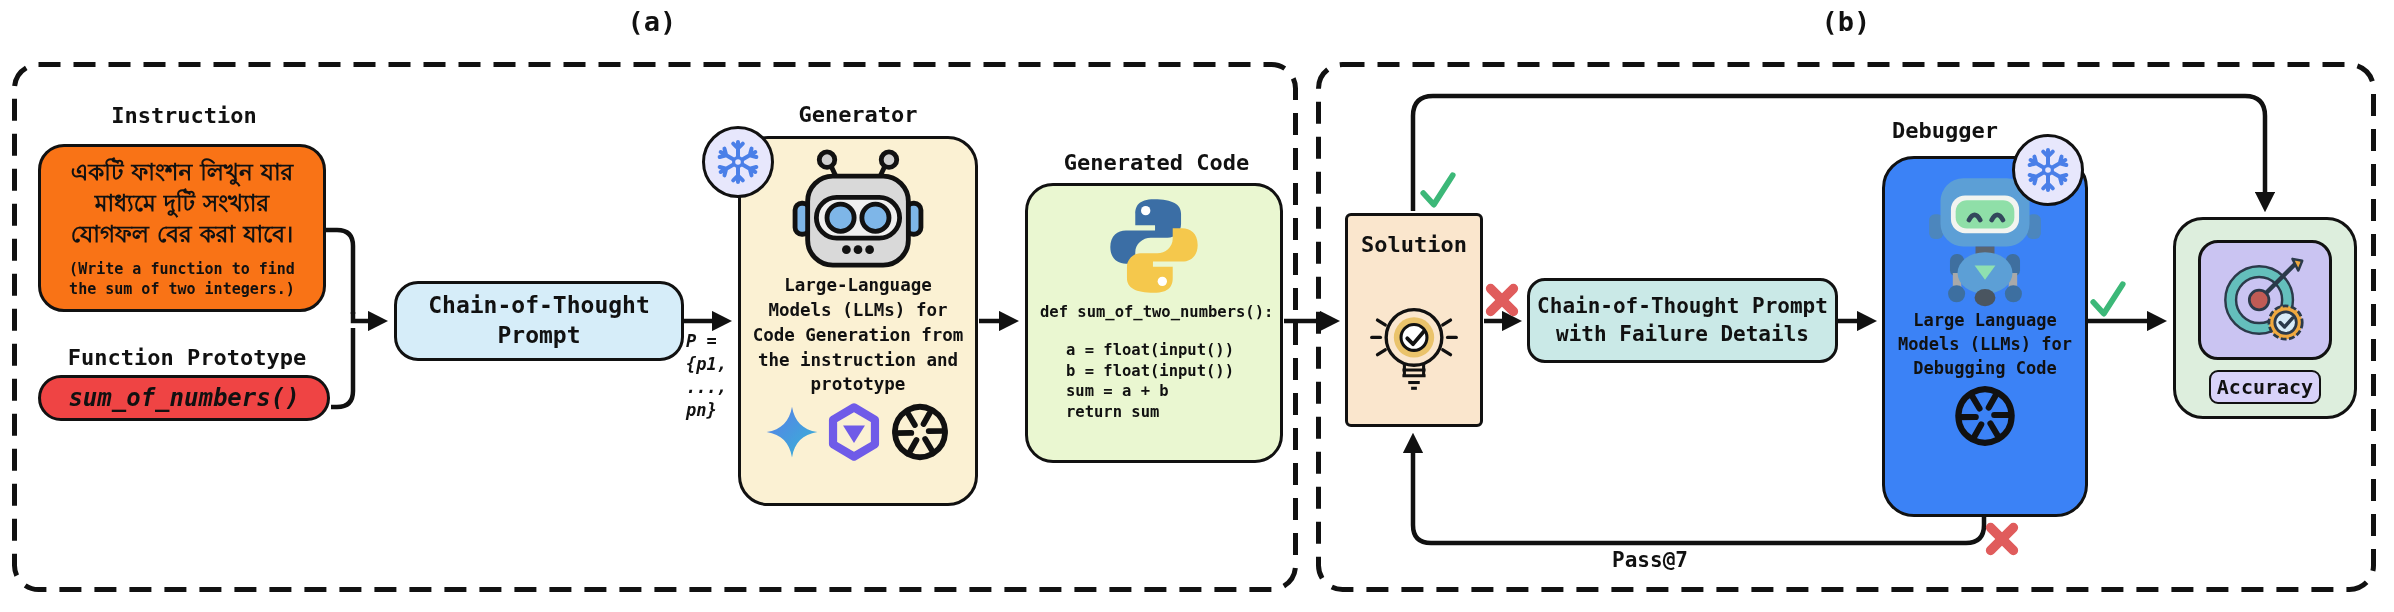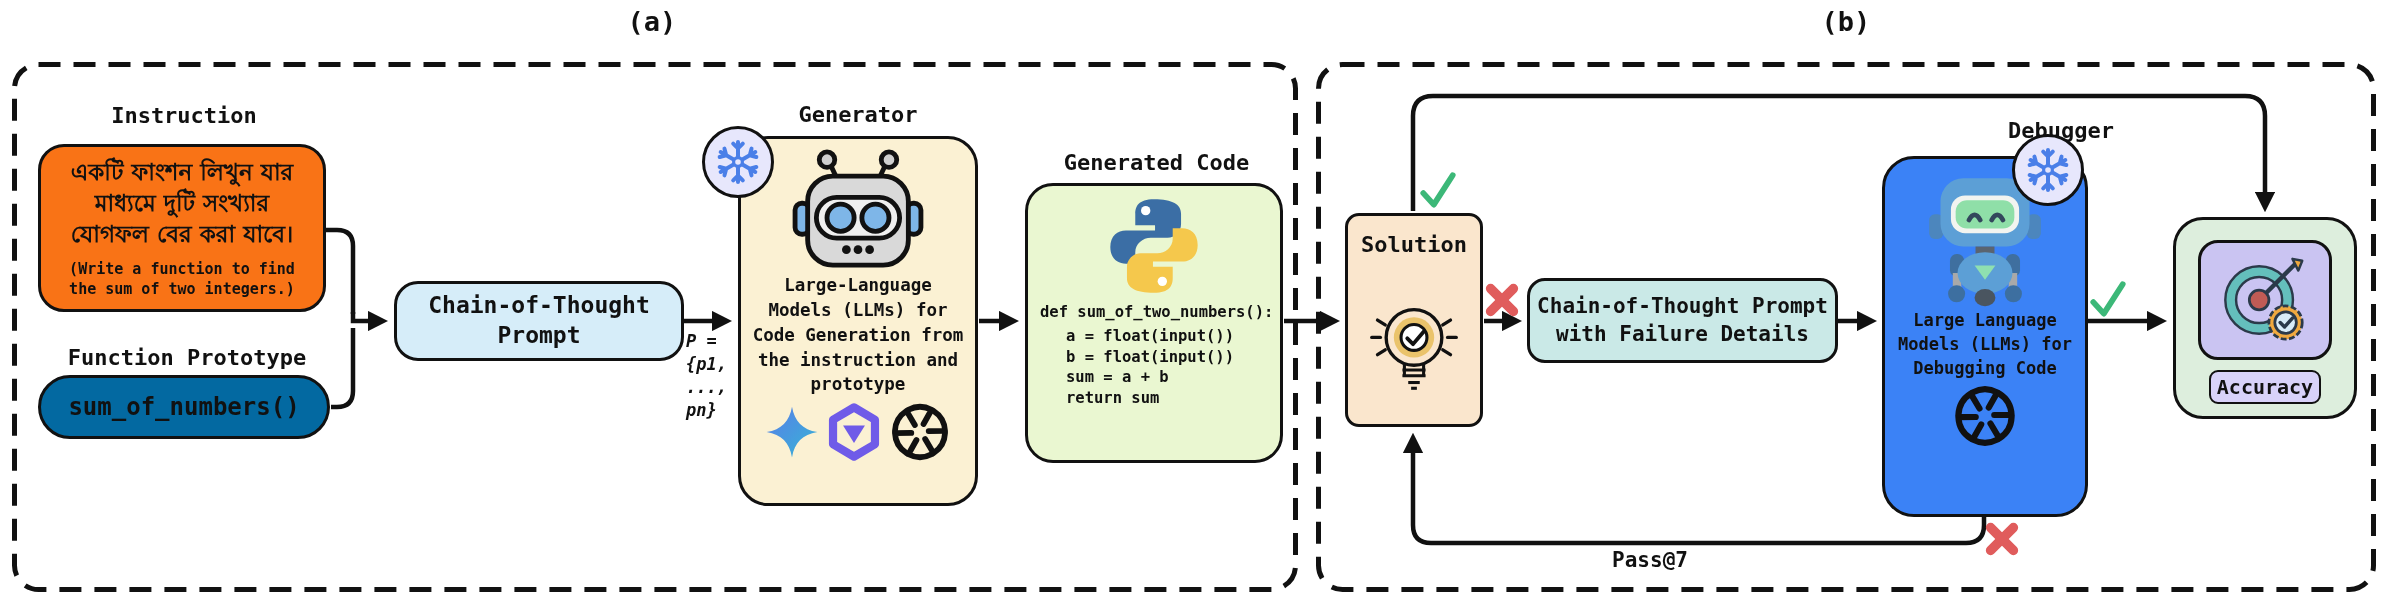--- a/index.html
+++ b/index.html
@@ -9,39 +9,39 @@
   svg.layer{position:absolute;left:0;top:0;z-index:1;}
   .box{position:absolute;box-sizing:border-box;border:3px solid #111;z-index:2;}
   .ttl{position:absolute;text-align:center;z-index:2;font-weight:bold;}
   .panel-title{font-size:27px;}
   .box-title{font-size:22px;}
   
   .instr-box{left:38px;top:144px;width:288px;height:168px;border-radius:26px;background:#f97316;
              display:flex;flex-direction:column;justify-content:center;text-align:center;padding:6px 12px;}
   .bengali{font-size:23px;line-height:1.35;font-family:"DejaVu Sans","Liberation Sans",sans-serif;font-weight:bold;}
   .eng-sub{font-size:15px;margin-top:9px;line-height:1.35;}
-  .fp-box{left:38px;top:375px;width:292px;height:64px;border-radius:32px;background:#0369a1;
-          display:flex;align-items:center;justify-content:center;font-size:24px;}
+  .fp-box{left:38px;top:375px;width:292px;height:46px;border-radius:32px;background:#ef4444;
+          display:flex;align-items:center;justify-content:center;font-size:24px;font-style:italic;}
   .cot-box{left:394px;top:281px;width:290px;height:80px;border-radius:24px;background:#D6EDF9;
            display:flex;align-items:center;justify-content:center;text-align:center;font-size:23px;line-height:1.3;padding:0 26px;}
   .pset{left:686px;top:330px;width:56px;font-size:17px;font-style:italic;line-height:1.35;z-index:2;text-align:left;}
   .gen-box{left:738px;top:136px;width:240px;height:370px;border-radius:30px;background:#FBF1D3;
            display:flex;flex-direction:column;align-items:center;}
   .gen-desc{font-size:17.5px;line-height:1.42;text-align:center;padding:0 8px;margin-top:2px;}
   .logo-row{display:flex;align-items:center;justify-content:center;gap:3px;margin-top:3px;}
   .snow-circle{position:absolute;width:72px;height:72px;border:3px solid #111;border-radius:50%;
                background:#E7E7FC;z-index:3;display:flex;align-items:center;justify-content:center;box-sizing:border-box;}
   .gcode-box{left:1025px;top:183px;width:258px;height:280px;border-radius:28px;background:#EAF7D1;
              display:flex;flex-direction:column;align-items:center;}
   .code-block{width:100%;box-sizing:border-box;padding:4px 0 0 12px;font-size:15.5px;line-height:1.32;text-align:left;}
   .code-line{white-space:pre;}
   .code-line.ind{margin-left:26px;}
-  .code-line.gap{margin-top:4px;}
+  .code-line.gap{margin-top:18px;}
   
-  .sol-box{left:1345px;top:213px;width:138px;height:214px;border-radius:14px;background:#FAE6CD;
+  .sol-box{left:1345px;top:213px;width:138px;height:214px;border-radius:6px;background:#FAE6CD;
            display:flex;flex-direction:column;align-items:center;gap:29px;}
   .sol-title{font-size:22px;margin-top:16px;}
   .cotf-box{left:1527px;top:278px;width:311px;height:85px;border-radius:18px;background:#CAE9E7;
             display:flex;align-items:center;justify-content:center;text-align:center;font-size:21px;line-height:1.3;padding:0 4px;}
   .dbg-box{left:1882px;top:156px;width:206px;height:361px;border-radius:32px;background:#3b82f6;
            display:flex;flex-direction:column;align-items:center;}
   .dbg-desc{font-size:17px;line-height:1.4;text-align:center;padding:0 6px;}
   .acc-outer{left:2173px;top:217px;width:184px;height:202px;border-radius:30px;background:#DDEEDD;}
   .acc-inner{margin:20px auto 0;width:134px;height:120px;border-radius:20px;background:#CAC4F2;border:3px solid #111;
              box-sizing:border-box;display:flex;align-items:center;justify-content:center;}
@@ -229,21 +229,21 @@
         <path d="M44 93 h12"></path>
           <path d="M47 99 h6"></path>
       </g>
     </svg>
   </div>
 
   <div class="box cotf-box">
     <span>Chain-of-Thought Prompt with Failure Details</span>
   </div>
 
-  <div class="ttl box-title" style="left:1976px;top:118px;width:170px;">Debugger</div>
+  <div class="ttl box-title" style="left:1860px;top:118px;width:170px;">Debugger</div>
   <div class="box dbg-box">
     <svg width="142" height="142" viewBox="0 0 150 150" style="margin-top:8px;">
       <rect x="16" y="50" width="15" height="26" rx="6" fill="#4C86BD"></rect>
       <rect x="119" y="50" width="15" height="26" rx="6" fill="#4C86BD"></rect>
       <rect x="28" y="12" width="94" height="72" rx="24" fill="#5C9FD6"></rect>
       <rect x="39" y="30" width="72" height="40" rx="15" fill="#F2F4F0"></rect>
       <rect x="44" y="35" width="62" height="30" rx="12" fill="#8FDFA8"></rect>
       <path d="M58 56 q6 -11 12 0" stroke="#33475C" stroke-width="5" fill="none" stroke-linecap="round"></path>
       <path d="M82 56 q6 -11 12 0" stroke="#33475C" stroke-width="5" fill="none" stroke-linecap="round"></path>
       <rect x="65" y="84" width="20" height="10" fill="#5A6470"></rect>

